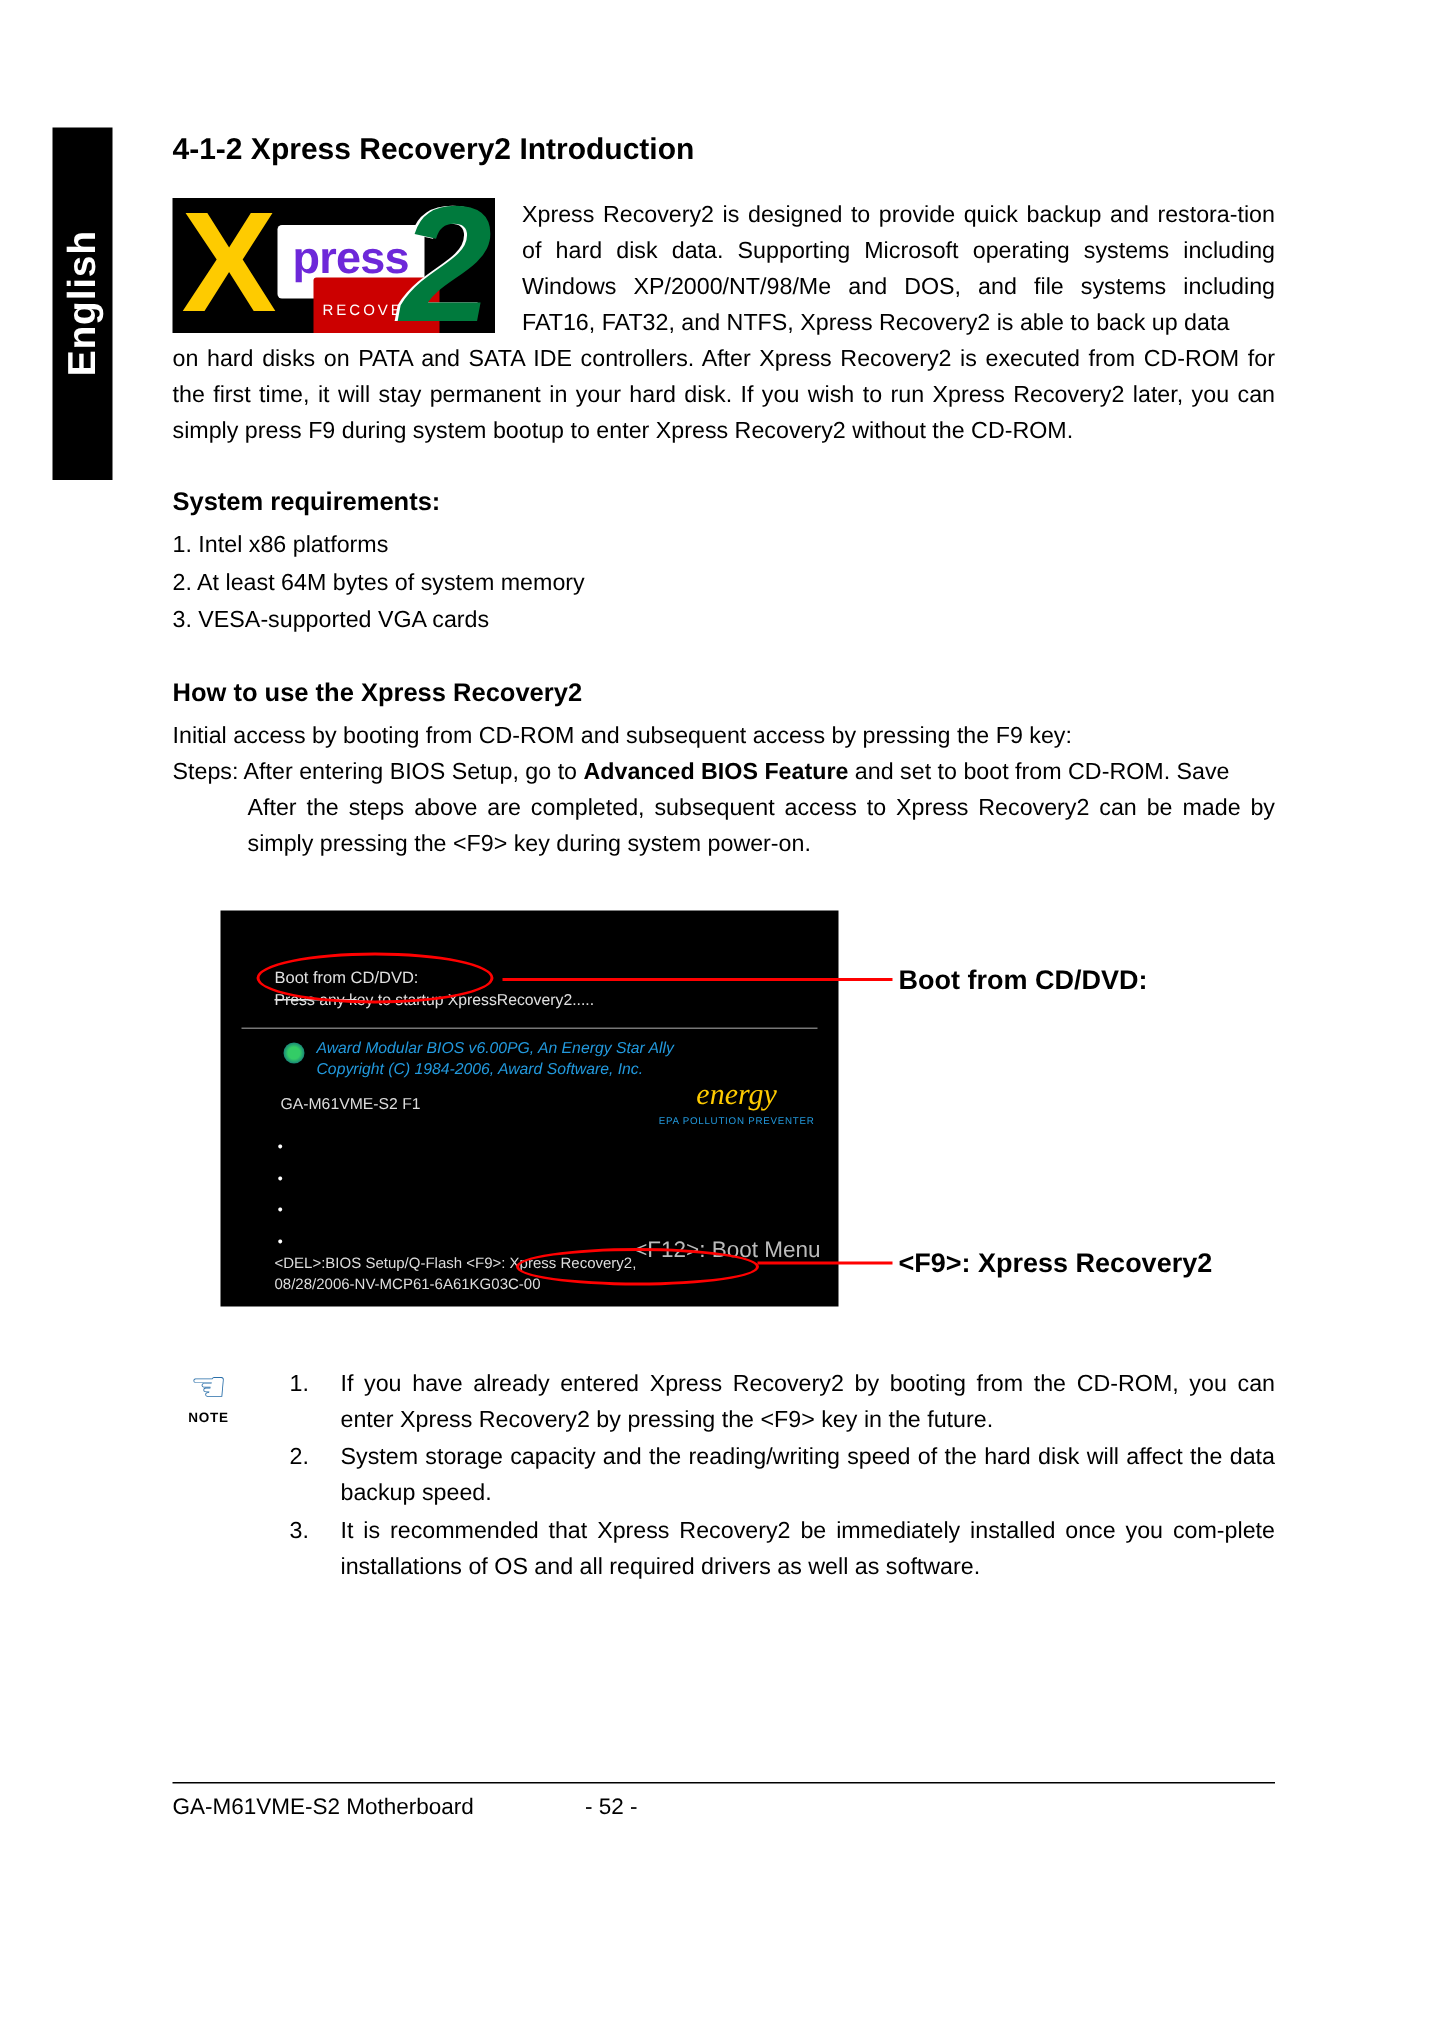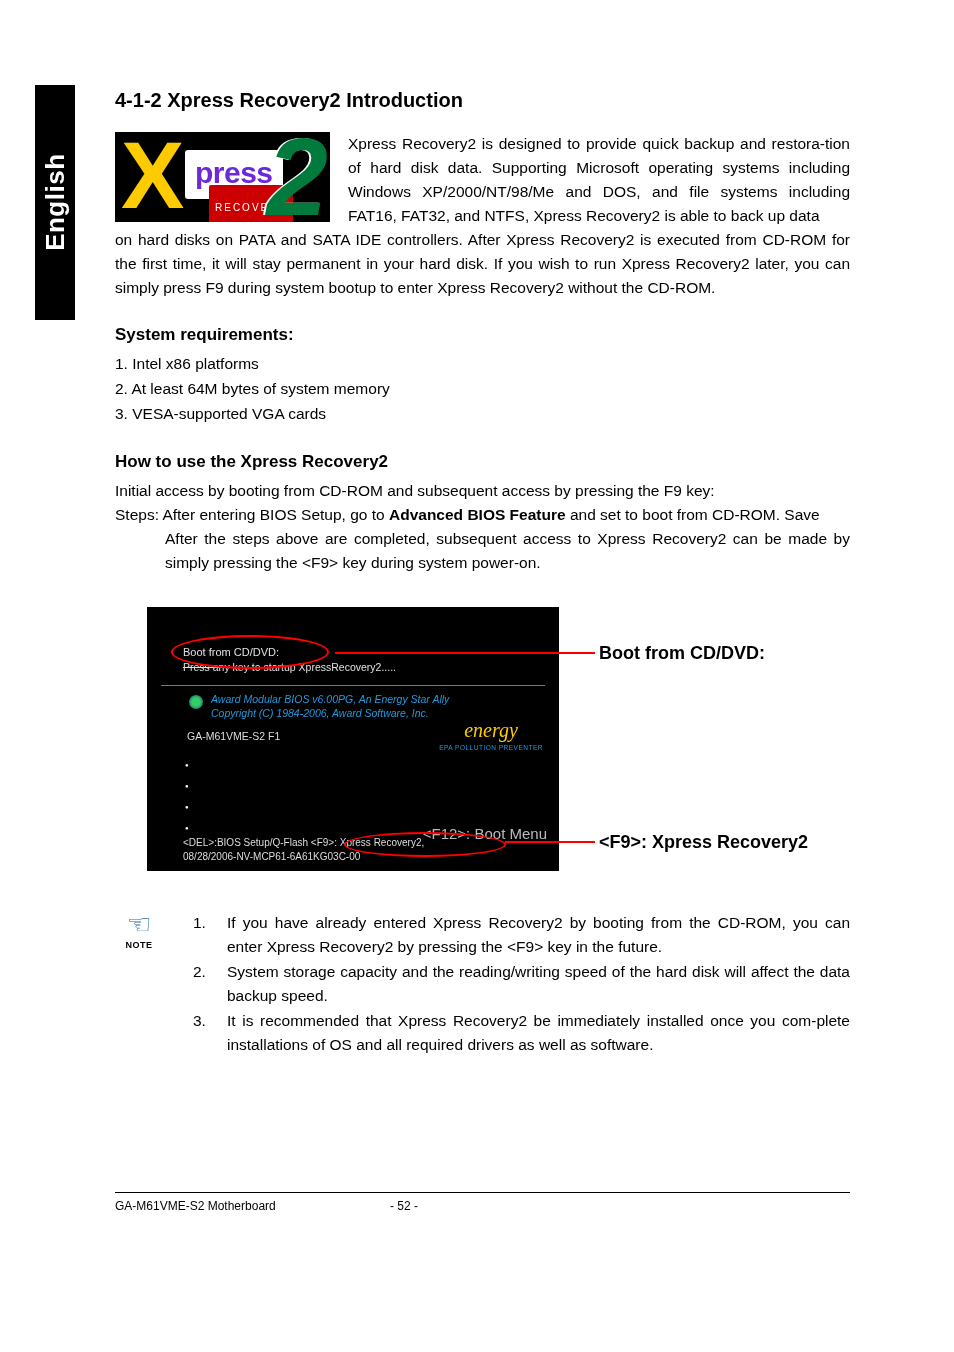--- a/index.html
+++ b/index.html
@@ -307,21 +307,21 @@
     left: 0;
     top: 0;
   }
   .footer {
     position: absolute;
     bottom: 136px;
     left: 115px;
     width: 735px;
     border-top: 1px solid #000;
     padding-top: 4px;
-    font-size: 12px;
+    font-size: 15px;
   }
   .footer-page {
     position: absolute;
     left: 275px;
     top: 4px;
   }
   .strike { text-decoration: line-through; text-decoration-color: #e0e0e0; }
 </style>
 </head>
 <body>

